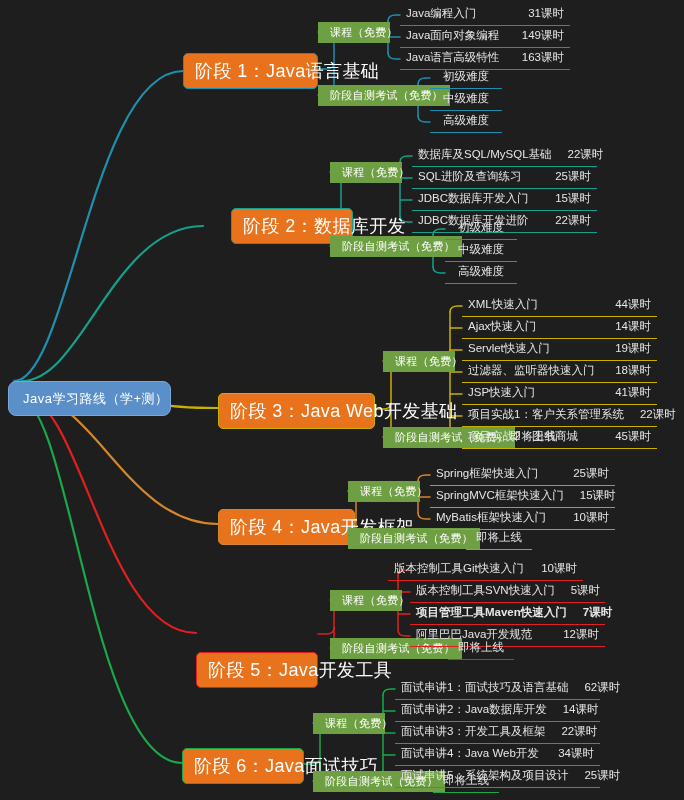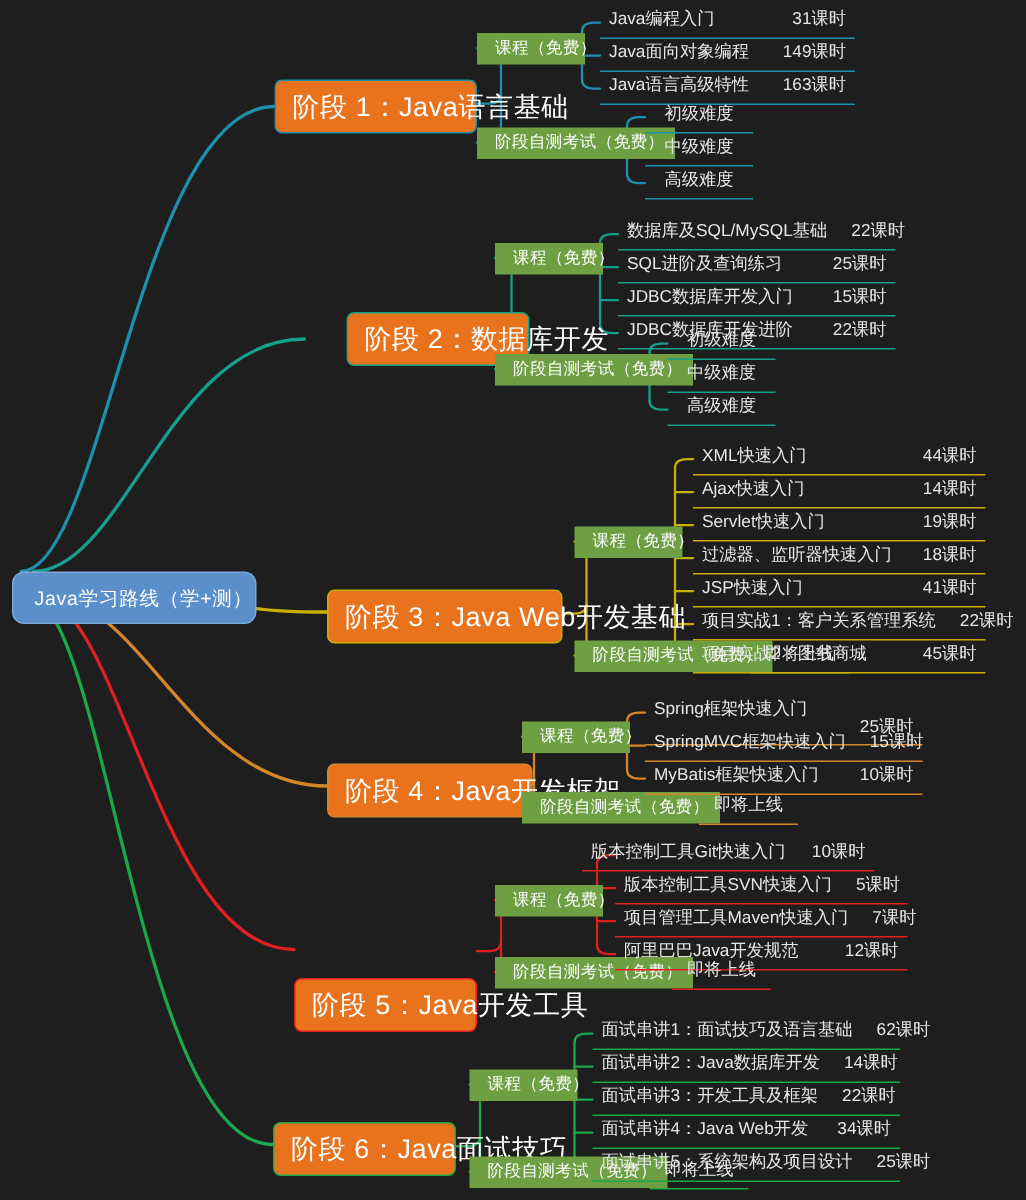--- a/index.html
+++ b/index.html
@@ -211,21 +211,21 @@
         <span class="h">22课时</span>
       </div>
       <div class="node leaf" style="left: 462px; top: 427px; width: 195px; border-bottom: 1.4px solid rgb(201, 176, 0);">
         <span class="t">项目实战2：图书商城</span>
         <span class="h">45课时</span>
       </div>
       <div class="node soon" style="left: 500px; top: 427px; border-bottom: 1.4px solid rgb(201, 176, 0);">即将上线</div>
       <div class="node stage" style="left: 218px; top: 509px; width: 137px; text-align: center; border-color: rgb(212, 135, 42);">阶段 4：Java开发框架</div>
       <div class="node cat" style="left: 348px; top: 481px; width: 72px; text-align: center;">课程（免费）</div>
       <div class="node cat" style="left: 348px; top: 528px; width: 132px; text-align: center;">阶段自测考试（免费）</div>
-      <div class="node leaf" style="left: 430px; top: 464px; width: 185px; border-bottom: 1.4px solid rgb(212, 135, 42); flex-direction: column;">
+      <div class="node leaf" style="left: 430px; top: 464px; width: 185px; border-bottom: 1.4px solid rgb(212, 135, 42);">
         <span class="t">Spring框架快速入门</span>
         <span class="h">25课时</span>
       </div>
       <div class="node leaf" style="left: 430px; top: 486px; width: 185px; border-bottom: 1.4px solid rgb(212, 135, 42);">
         <span class="t">SpringMVC框架快速入门</span>
         <span class="h">15课时</span>
       </div>
       <div class="node leaf" style="left: 430px; top: 508px; width: 185px; border-bottom: 1.4px solid rgb(212, 135, 42);">
         <span class="t">MyBatis框架快速入门</span>
         <span class="h">10课时</span>
@@ -235,21 +235,21 @@
       <div class="node cat" style="left: 330px; top: 590px; width: 72px; text-align: center;">课程（免费）</div>
       <div class="node cat" style="left: 330px; top: 638px; width: 132px; text-align: center;">阶段自测考试（免费）</div>
       <div class="node leaf" style="left: 388px; top: 559px; width: 195px; border-bottom: 1.4px solid rgb(224, 32, 32); text-align: center;">
         <span class="t">版本控制工具Git快速入门</span>
         <span class="h">10课时</span>
       </div>
       <div class="node leaf" style="left: 410px; top: 581px; width: 195px; border-bottom: 1.4px solid rgb(224, 32, 32);">
         <span class="t">版本控制工具SVN快速入门</span>
         <span class="h">5课时</span>
       </div>
-      <div class="node leaf" style="left: 410px; top: 603px; width: 195px; border-bottom: 1.4px solid rgb(224, 32, 32);">
+      <div class="node leaf" style="left: 410px; top: 603px; width: 195px; border-bottom: 1.4px solid rgb(224, 32, 32); font-weight: bold;">
         <span class="t">项目管理工具Maven快速入门</span>
         <span class="h">7课时</span>
       </div>
       <div class="node leaf" style="left: 410px; top: 625px; width: 195px; border-bottom: 1.4px solid rgb(224, 32, 32);">
         <span class="t">阿里巴巴Java开发规范</span>
         <span class="h">12课时</span>
       </div>
       <div class="node soon" style="left: 448px; top: 638px; border-bottom: 1.4px solid rgb(224, 32, 32);">即将上线</div>
       <div class="node stage" style="left: 182px; top: 748px; width: 122px; text-align: center; border-color: rgb(26, 168, 74);">阶段 6：Java面试技巧</div>
       <div class="node cat" style="left: 313px; top: 713px; width: 72px; text-align: center;">课程（免费）</div>

